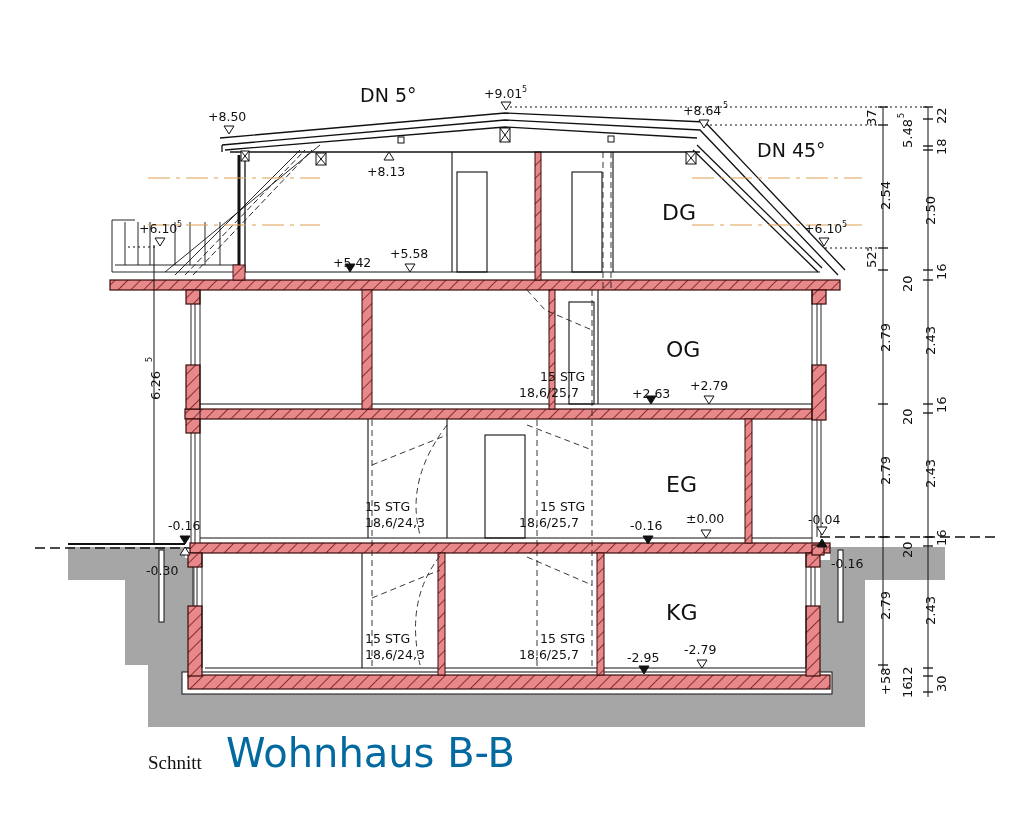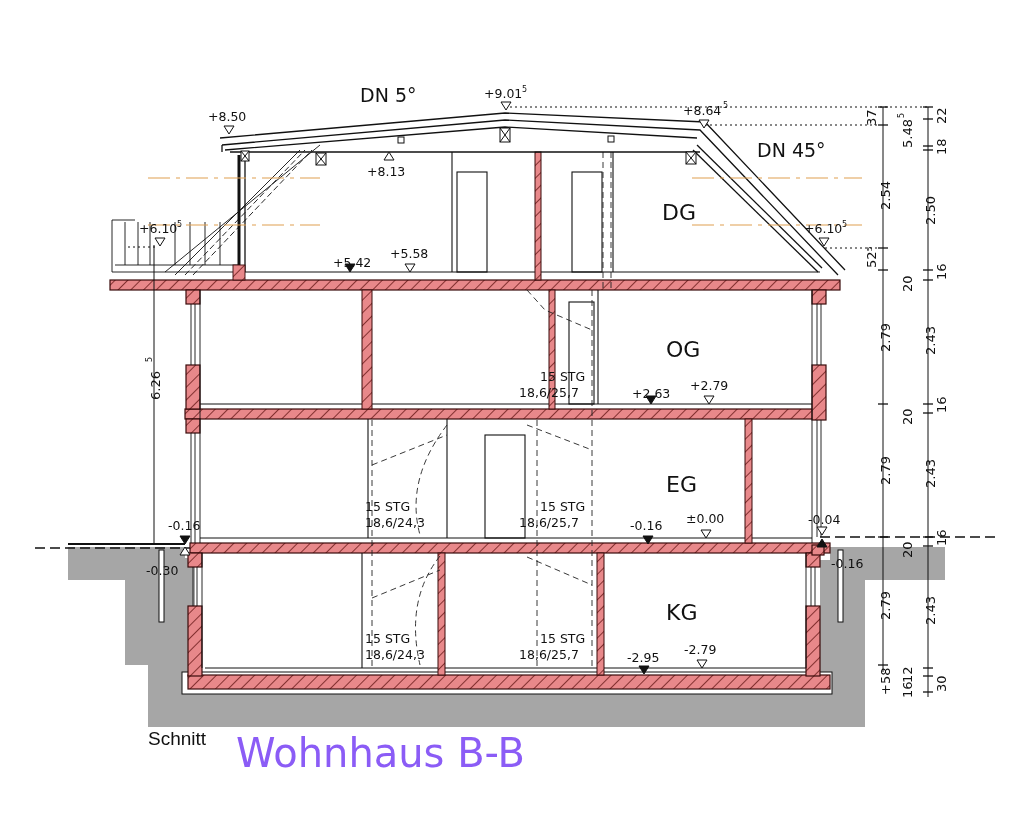--- a/index.html
+++ b/index.html
@@ -1,22 +1,22 @@
 <!DOCTYPE html>
 <html><head>
 <meta charset="utf-8">
 <style>
   html, body { margin:0; padding:0; background:#ffffff; }
   body { width:1029px; height:819px; position:relative; overflow:hidden;
          font-family: "DejaVu Sans", sans-serif; }
   #drawing { position:absolute; left:0; top:0; width:1029px; height:819px; }
   .lbl { font-family:"DejaVu Sans", sans-serif; fill:#111; }
-  .title-small { position:absolute; left:148px; top:728px; font-size:19px; color:#111;
-                 font-family:Liberation Sans, sans-serif; }
-  .title-big { position:absolute; left:236px; top:730px; font-size:40px; color:#8b5cf6;
+  .title-small { position:absolute; left:148px; top:752px; font-size:19px; color:#111;
+                 font-family:Liberation Serif, serif; }
+  .title-big { position:absolute; left:226px; top:730px; font-size:40px; color:#0369a1;
                font-family:"DejaVu Sans", sans-serif; letter-spacing:0px; }
 </style>
 </head>
 <body>
 
 <svg id="drawing" viewBox="0 0 1029 819" xmlns="http://www.w3.org/2000/svg">
   <defs>
     <pattern id="hatch" patternUnits="userSpaceOnUse" width="9" height="9" patternTransform="rotate(45)">
       <rect width="9" height="9" fill="#e8888a"></rect>
       <line x1="0" y1="0" x2="0" y2="9" stroke="#6b1a1a" stroke-width="1.6"></line>

